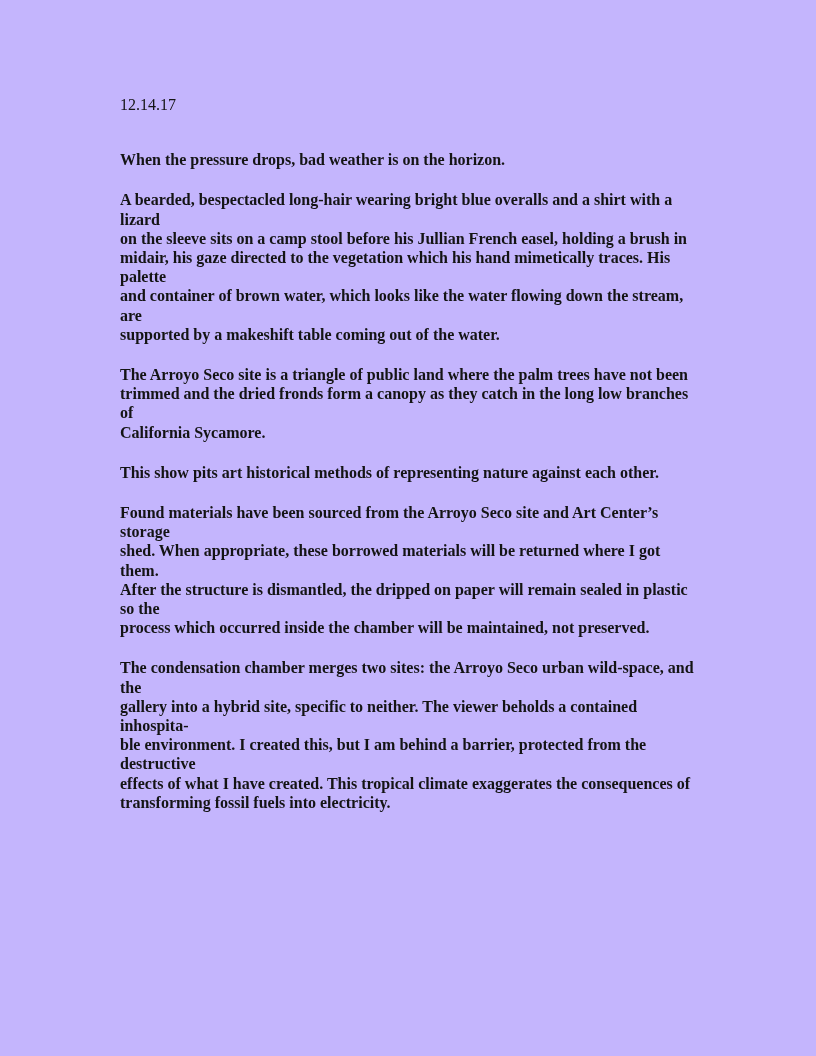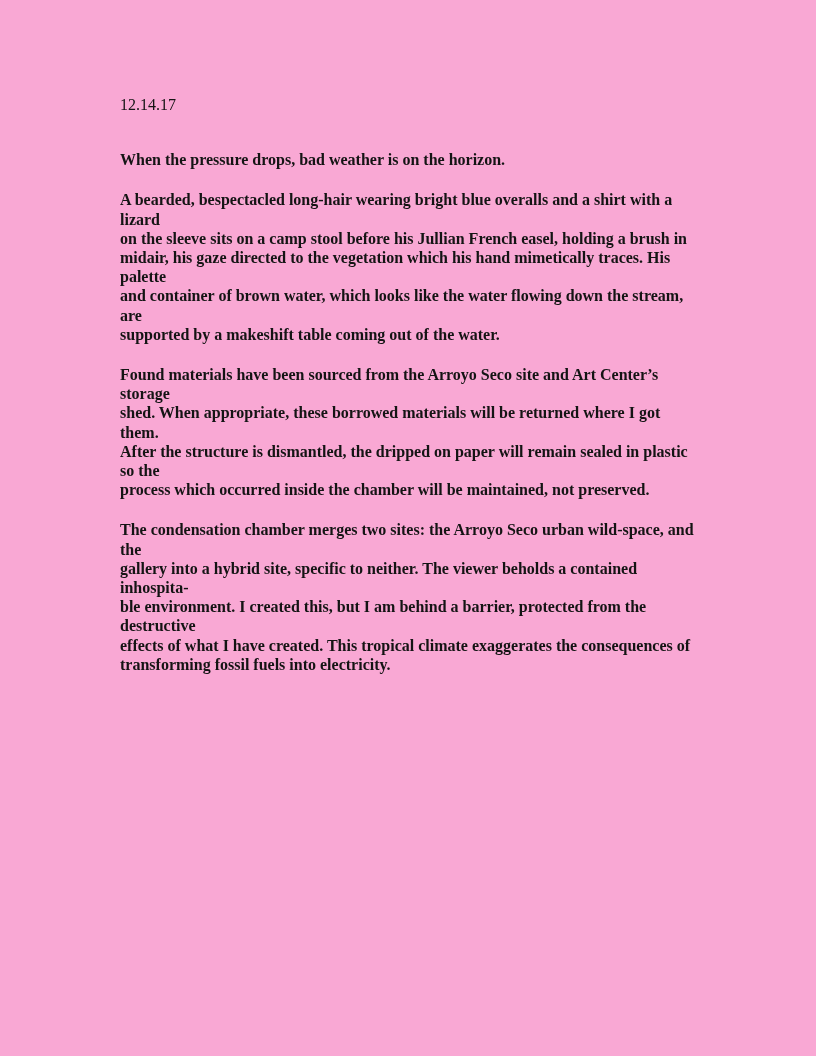--- a/index.html
+++ b/index.html
@@ -4,21 +4,21 @@
 <style>
   html, body {
     margin: 0;
     padding: 0;
     background: #ffffff;
   }
   .page {
     position: relative;
     width: 816px;
     height: 1056px;
-    background: #f9a8d4;
+    background: #c4b5fd;
     overflow: hidden;
     font-family: "Liberation Serif", "DejaVu Serif", serif;
     color: #141414;
   }
   .content {
     position: absolute;
     left: 120px;
     top: 95px;
     width: 580px;
     font-size: 16px;
@@ -43,21 +43,25 @@
 
     <p class="body-paragraph">When the pressure drops, bad weather is on the horizon.</p>
 
     <p class="body-paragraph">A bearded, bespectacled long-hair wearing bright blue overalls and a shirt with a lizard
 on the sleeve sits on a camp stool before his Jullian French easel, holding a brush in
 midair, his gaze directed to the vegetation which his hand mimetically traces. His palette
 and container of brown water, which looks like the water flowing down the stream, are
 supported by a makeshift table coming out of the water.</p>
 
 
+    <p class="body-paragraph">The Arroyo Seco site is a triangle of public land where the palm trees have not been
+trimmed and the dried fronds form a canopy as they catch in the long low branches of
+California Sycamore.</p>
 
+    <p class="body-paragraph">This show pits art historical methods of representing nature against each other.</p>
 
 
     <p class="body-paragraph">Found materials have been sourced from the Arroyo Seco site and Art Center’s storage
 shed. When appropriate, these borrowed materials will be returned where I got them.
 After the structure is dismantled, the dripped on paper will remain sealed in plastic so the
 process which occurred inside the chamber will be maintained, not preserved.</p>
 
     <p class="body-paragraph">The condensation chamber merges two sites: the Arroyo Seco urban wild-space, and the
 gallery into a hybrid site, specific to neither. The viewer beholds a contained inhospita-
 ble environment. I created this, but I am behind a barrier, protected from the destructive

